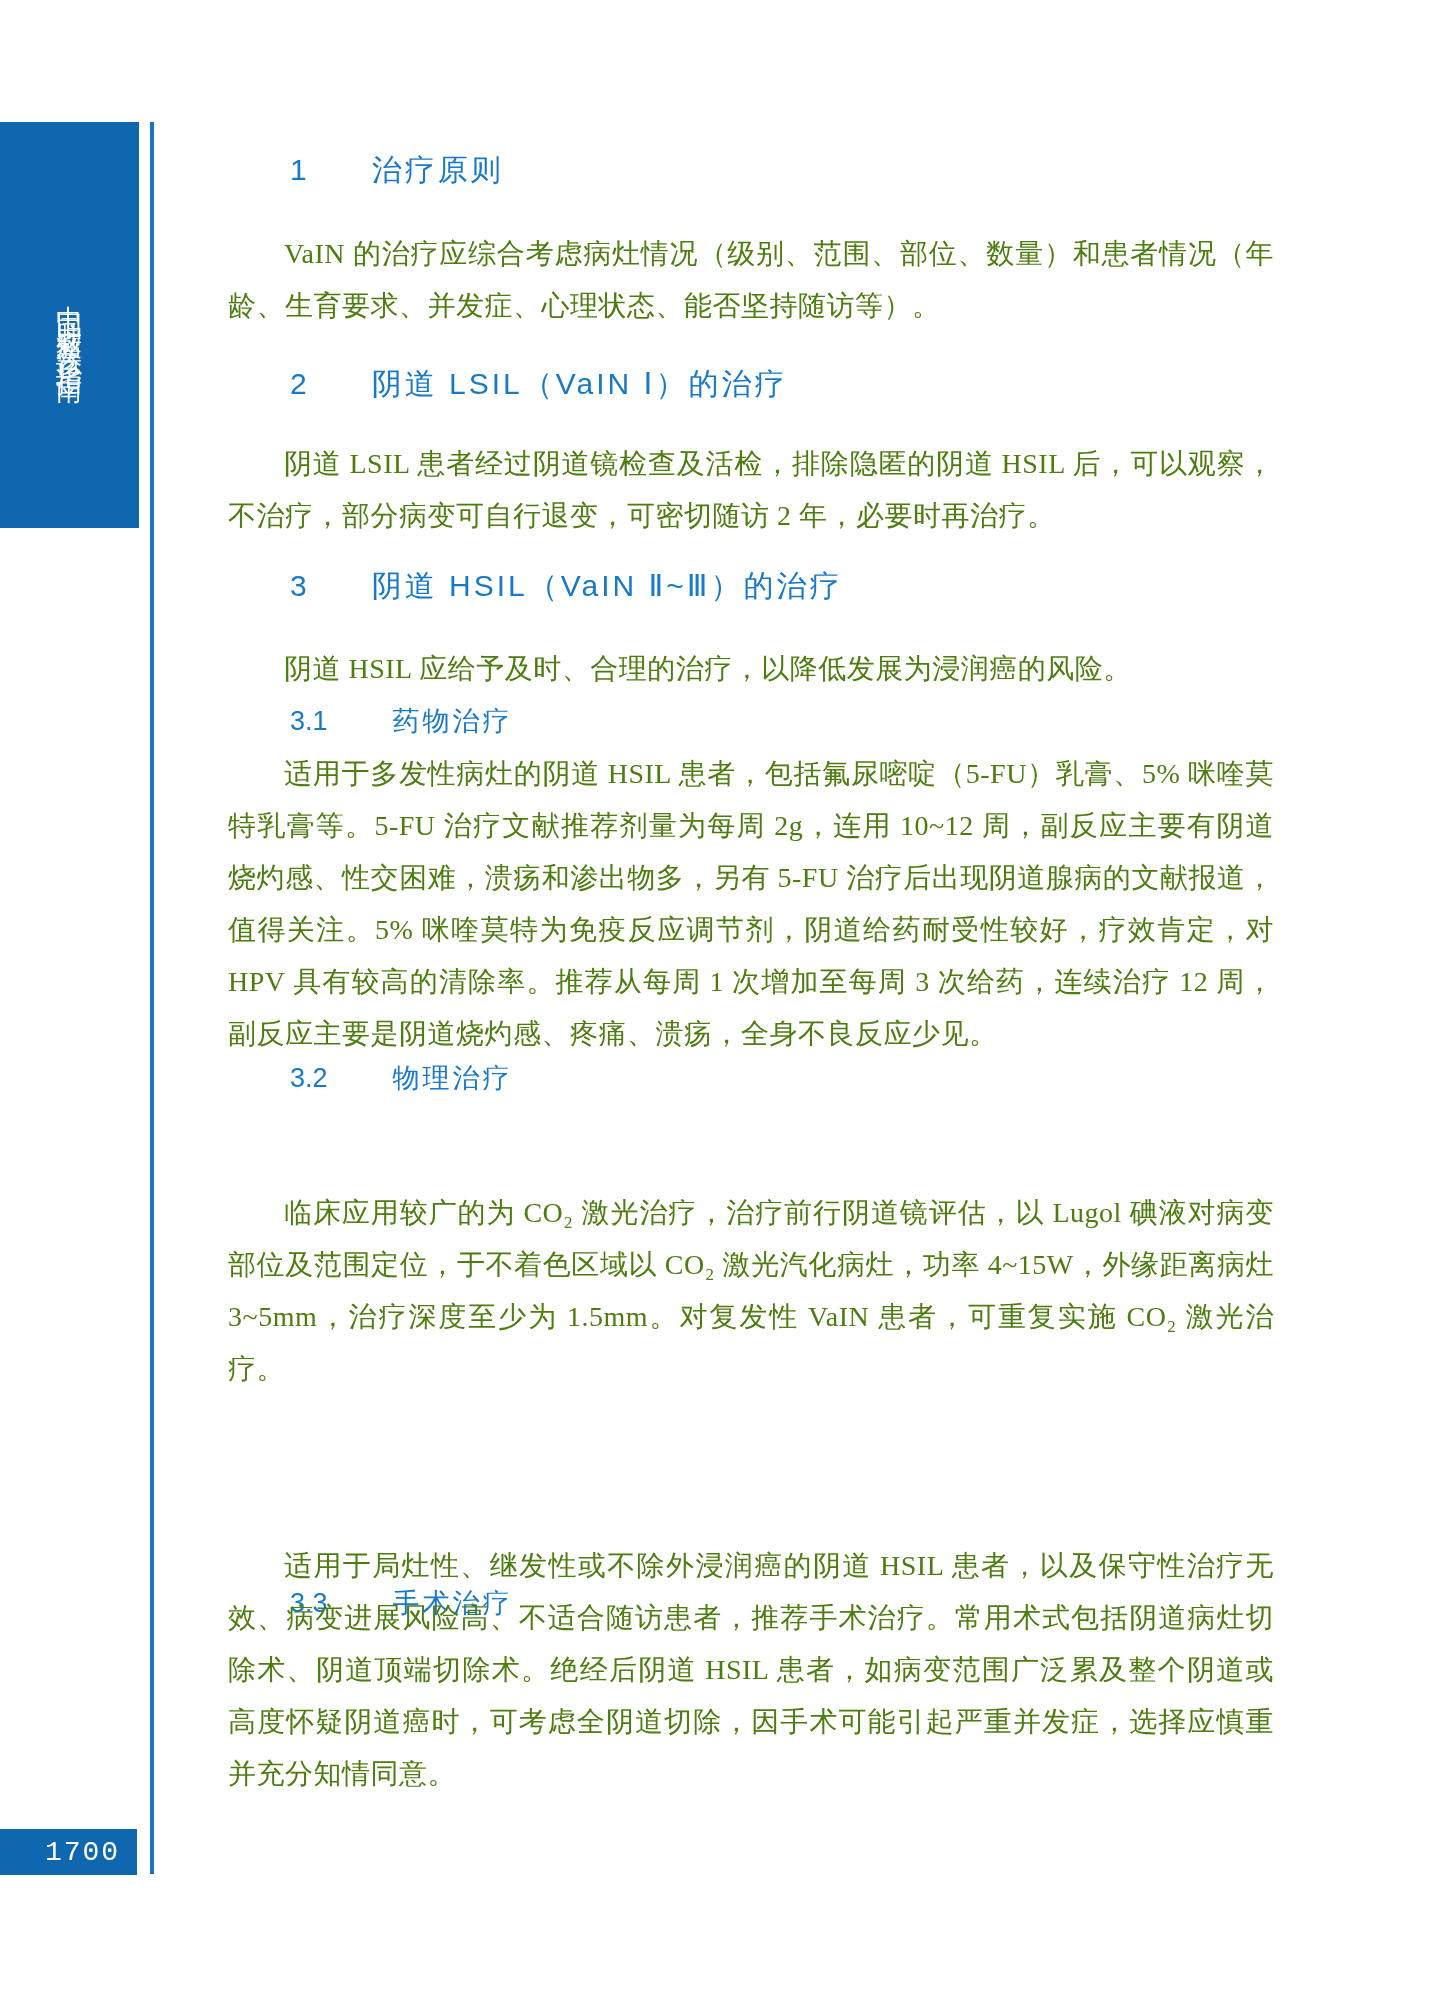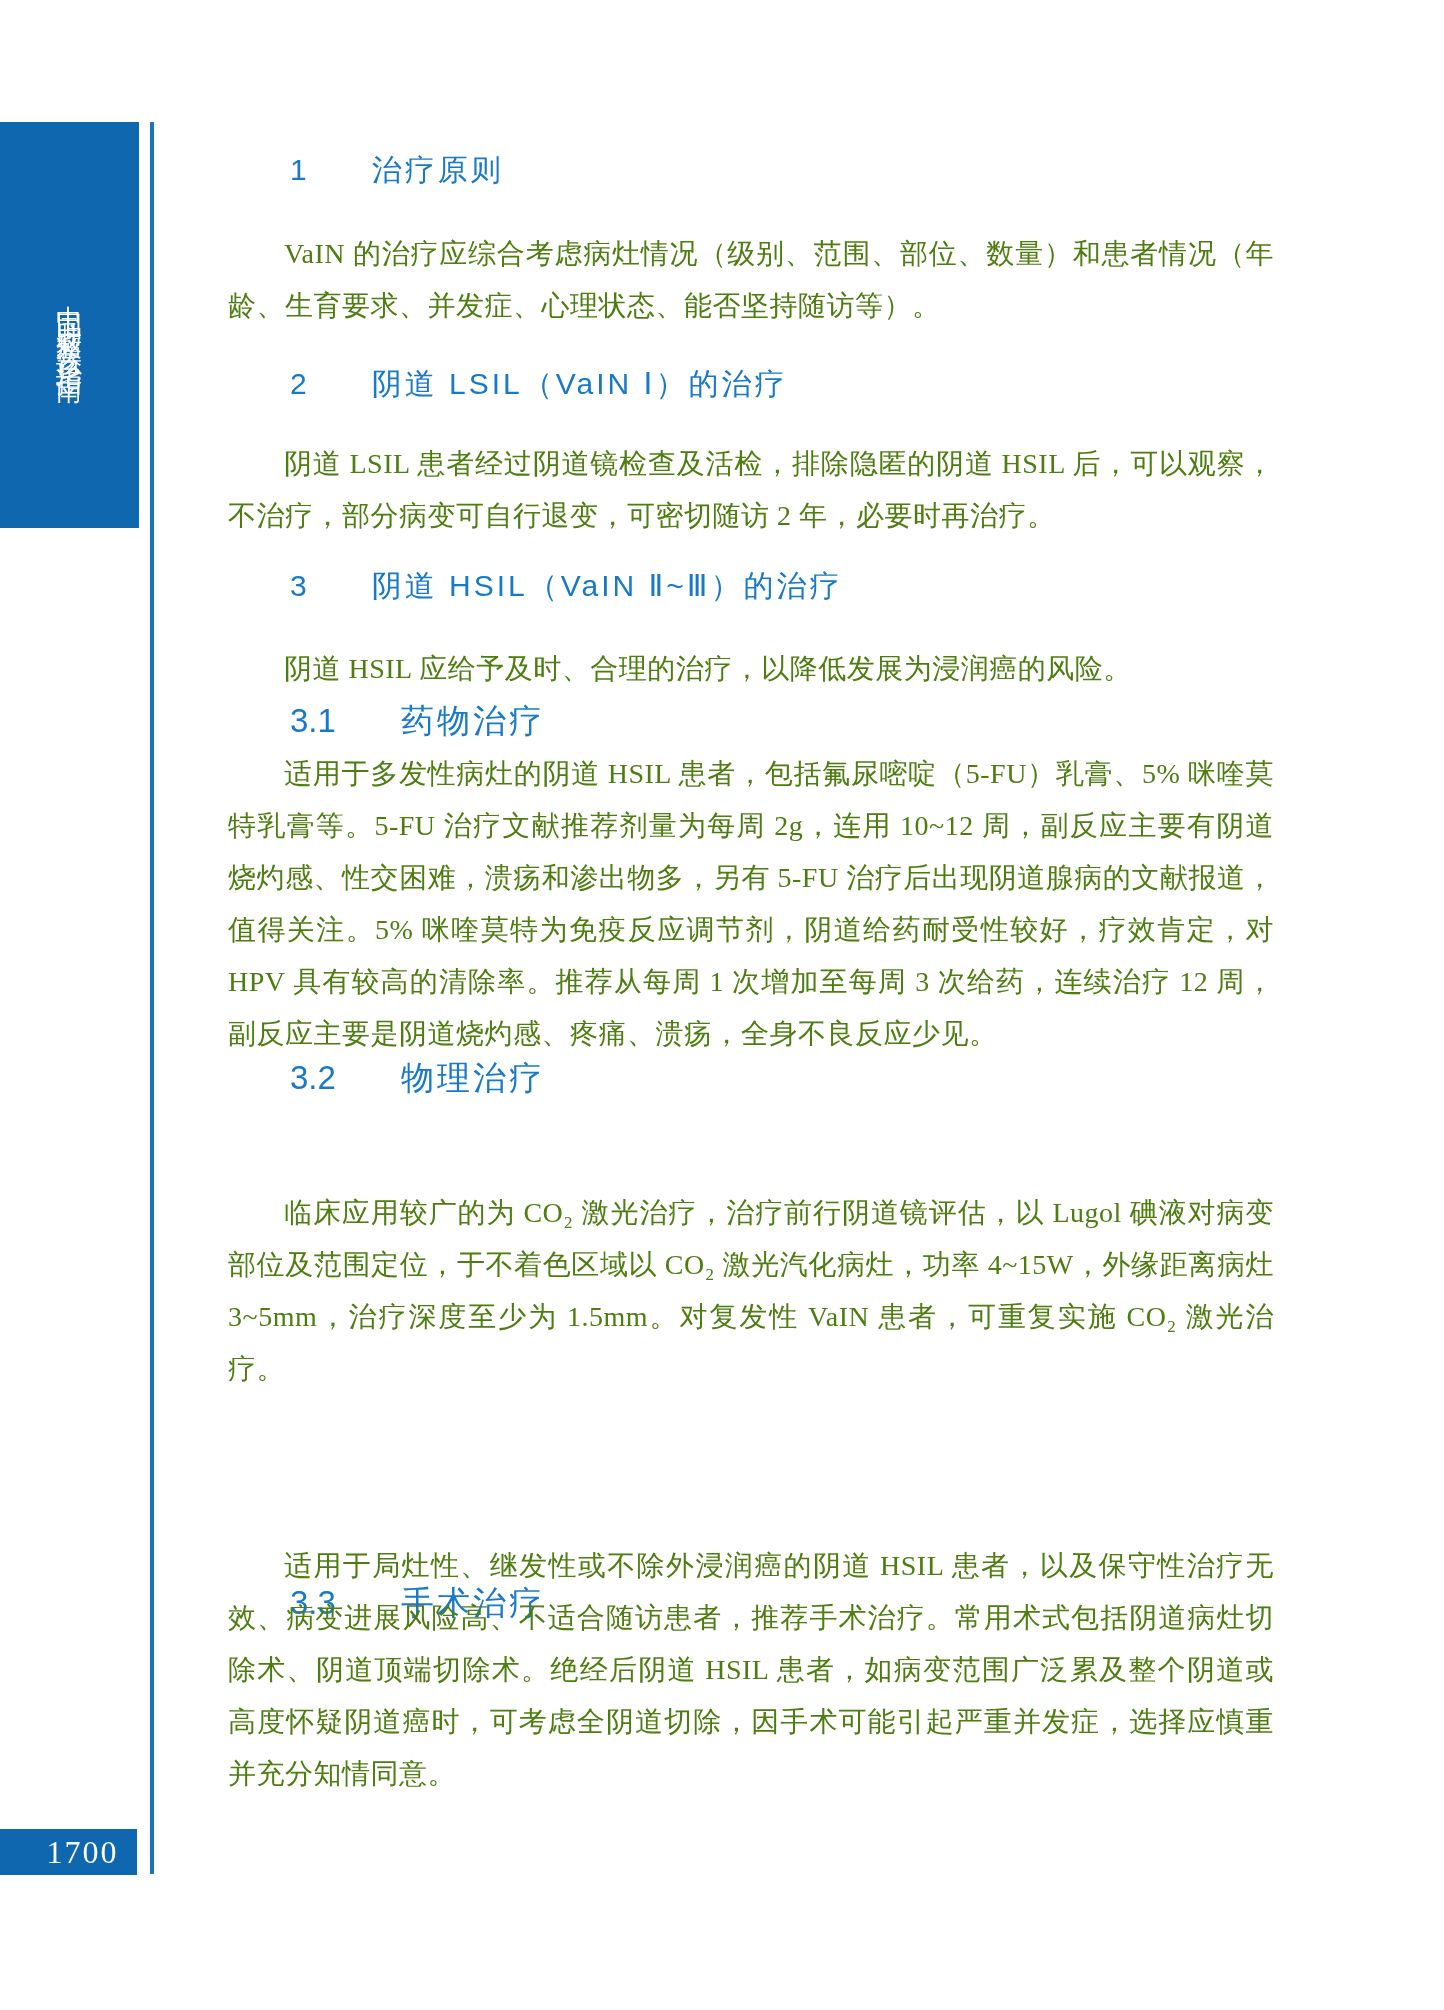--- a/index.html
+++ b/index.html
@@ -36,42 +36,42 @@
   
   .page-number-box{
     position:absolute;left:0;top:1829px;
     width:137px;height:46px;
     background:#0f67af;
     display:flex;align-items:center;justify-content:center;
     padding-left:28px;box-sizing:border-box;
   }
   .page-number-box span{
     color:#ffffff;
-    font-family:Liberation Serif, serif;
-    font-size:32px;
+    font-family:Liberation Mono, monospace;
+    font-size:28px;
     letter-spacing:2px;
     text-align:center;
   }
   
   .content{
     position:absolute;left:228px;top:0;
     width:1046px;height:100%;
   }
   .content > *{position:absolute;left:0;width:100%;margin:0;box-sizing:border-box;}
   .h{
     display:flex;align-items:baseline;
     color:#1879c8;
     font-family:"Liberation Sans","DejaVu Sans",sans-serif;
     font-weight:400;
     padding-left:62px;
     gap:26px;
     white-space:nowrap;
   }
   .h-main{font-size:30px;line-height:40px;}
-  .h-sub{font-size:33px;line-height:38px;}
+  .h-sub{font-size:27px;line-height:38px;}
   .h .h-title{letter-spacing:3px;margin-left:39px;}
   .body{
     font-size:28px;
     line-height:52px;
     color:#4d7c0f;
     text-align:justify;
     text-indent:2em;
     letter-spacing:0.5px;
   }
 </style>

